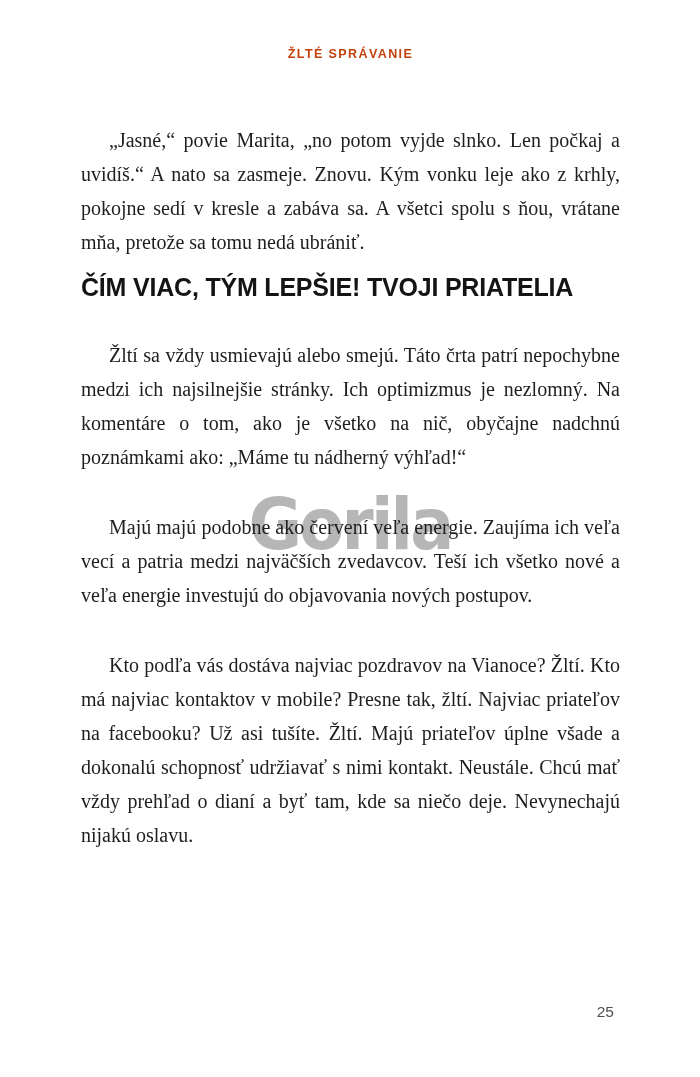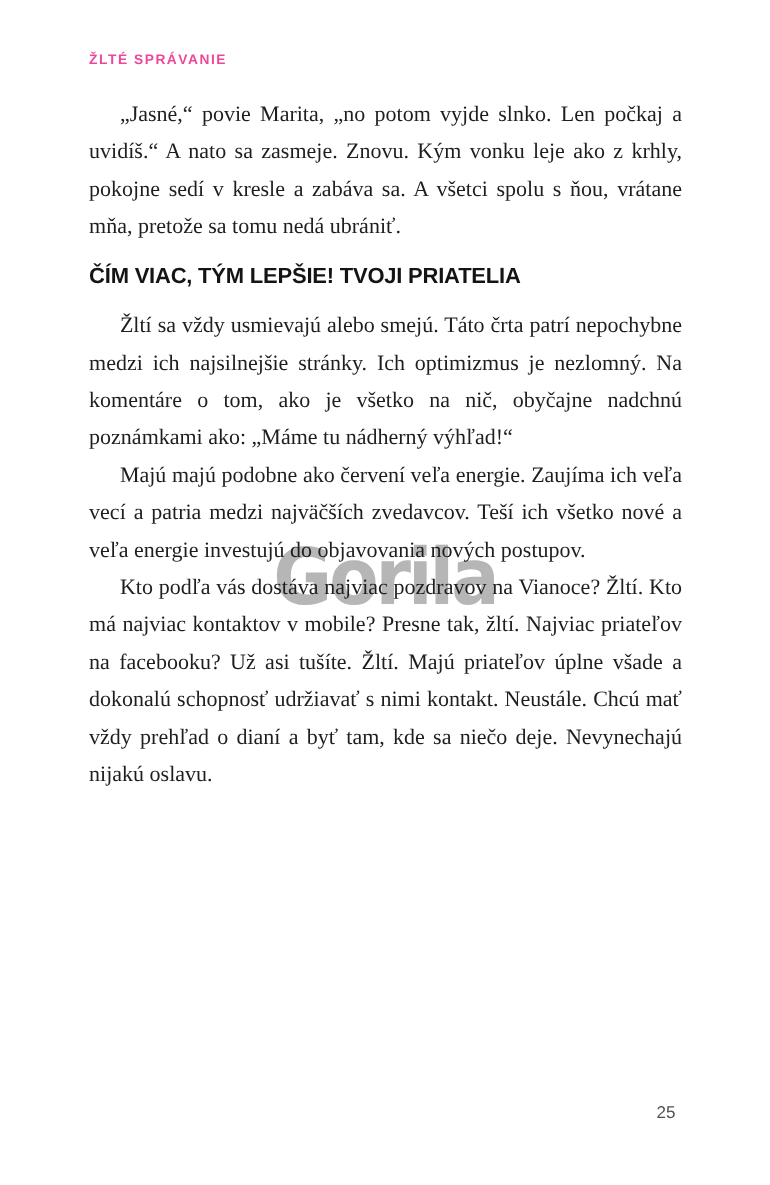--- a/index.html
+++ b/index.html
@@ -9,26 +9,26 @@
     background: #ffffff;
     position: relative;
     overflow: hidden;
     font-family: "Liberation Serif", serif;
   }
   .running-header {
     position: absolute;
     top: 47px;
     left: 81px;
     right: 80px;
-    text-align: left;
+    text-align: center;
     font-family: "Liberation Sans", sans-serif;
     font-weight: bold;
     font-size: 12.5px;
     letter-spacing: 1.4px;
-    color: #ec4899;
+    color: #c2410c;
     z-index: 2;
   }
   .watermark {
     position: absolute;
     top: 483px;
     left: 50%;
     transform: translateX(-50%) scaleX(0.92);
     font-family: "DejaVu Sans", sans-serif;
     font-weight: bold;
     font-size: 71px;
@@ -44,26 +44,26 @@
     width: 539px;
     z-index: 1;
   }
   .para {
     margin: 0;
     font-size: 20px;
     line-height: 34px;
     color: #1e1e1e;
     text-align: justify;
   }
-  .para.indent { text-indent: 28px; }
+  .para.indent { text-indent: 28px; margin-top: 36px; }
   .section-heading {
     margin: 15px 0 13px 0;
     font-family: "Liberation Sans", sans-serif;
     font-weight: bold;
-    font-size: 20px;
+    font-size: 25px;
     line-height: 27.5px;
     letter-spacing: -0.2px;
     color: #141414;
   }
   .heading-line { display: block; }
   .page-number {
     position: absolute;
     top: 1003px;
     left: 81px;
     right: 86px;

